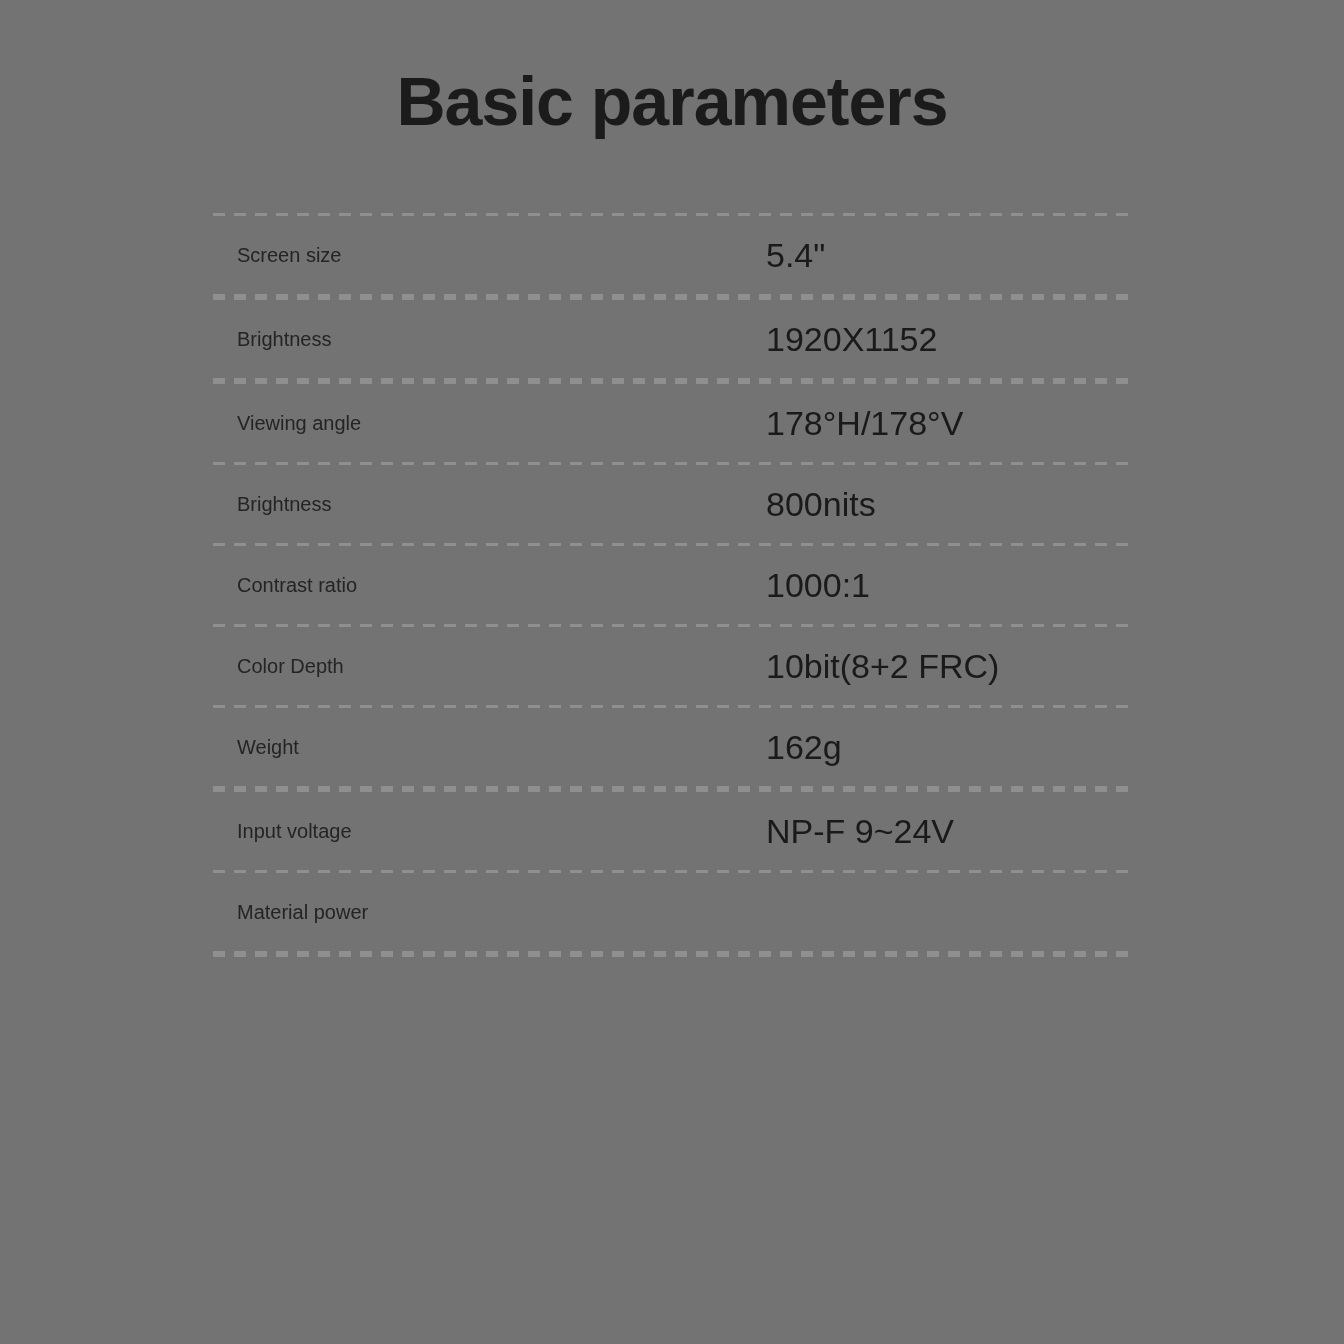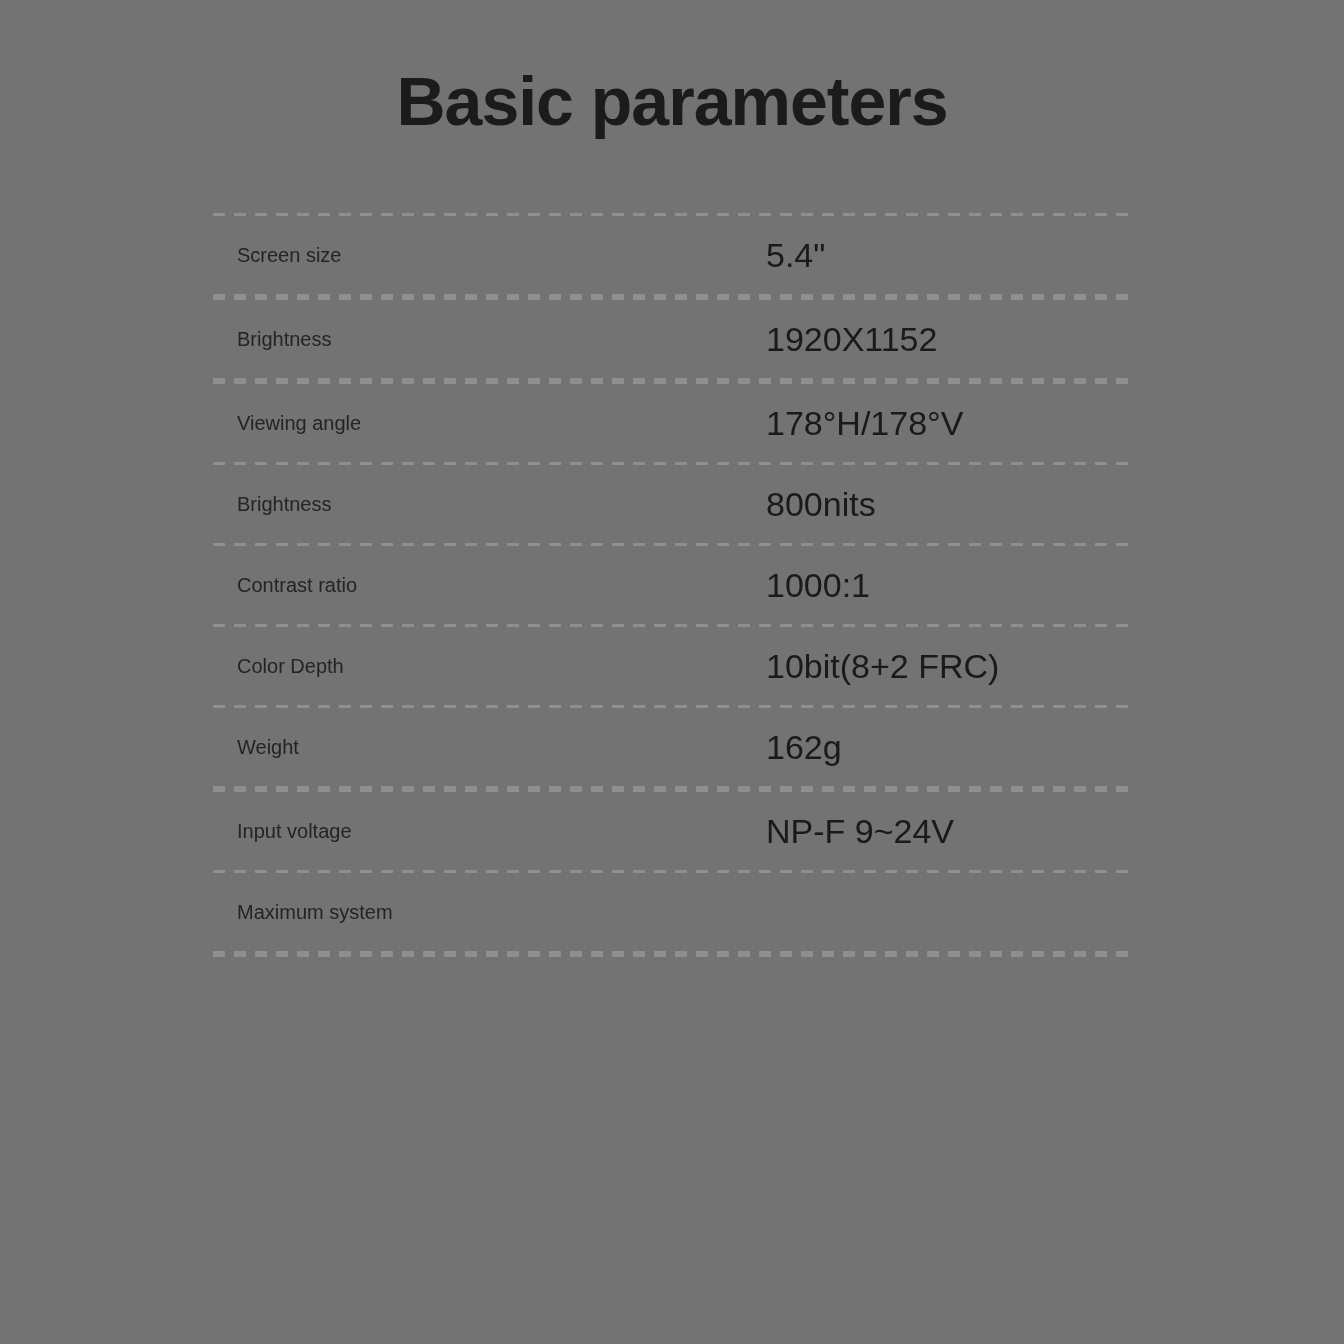--- a/index.html
+++ b/index.html
@@ -129,21 +129,21 @@
   <div class="divider"></div>
 
   <div class="spec-row">
     <span class="spec-label">Input voltage</span>
     <span class="spec-value">NP-F 9~24V</span>
   </div>
 
   <div class="divider"></div>
 
   <div class="spec-row">
-    <span class="spec-label">Maximum system</span>
+    <span class="spec-label">Material power</span>
   </div>
 
   <div class="divider"></div>
 
 
   <div class="divider"></div>
 </div>
 </div>
 
 </body></html>

